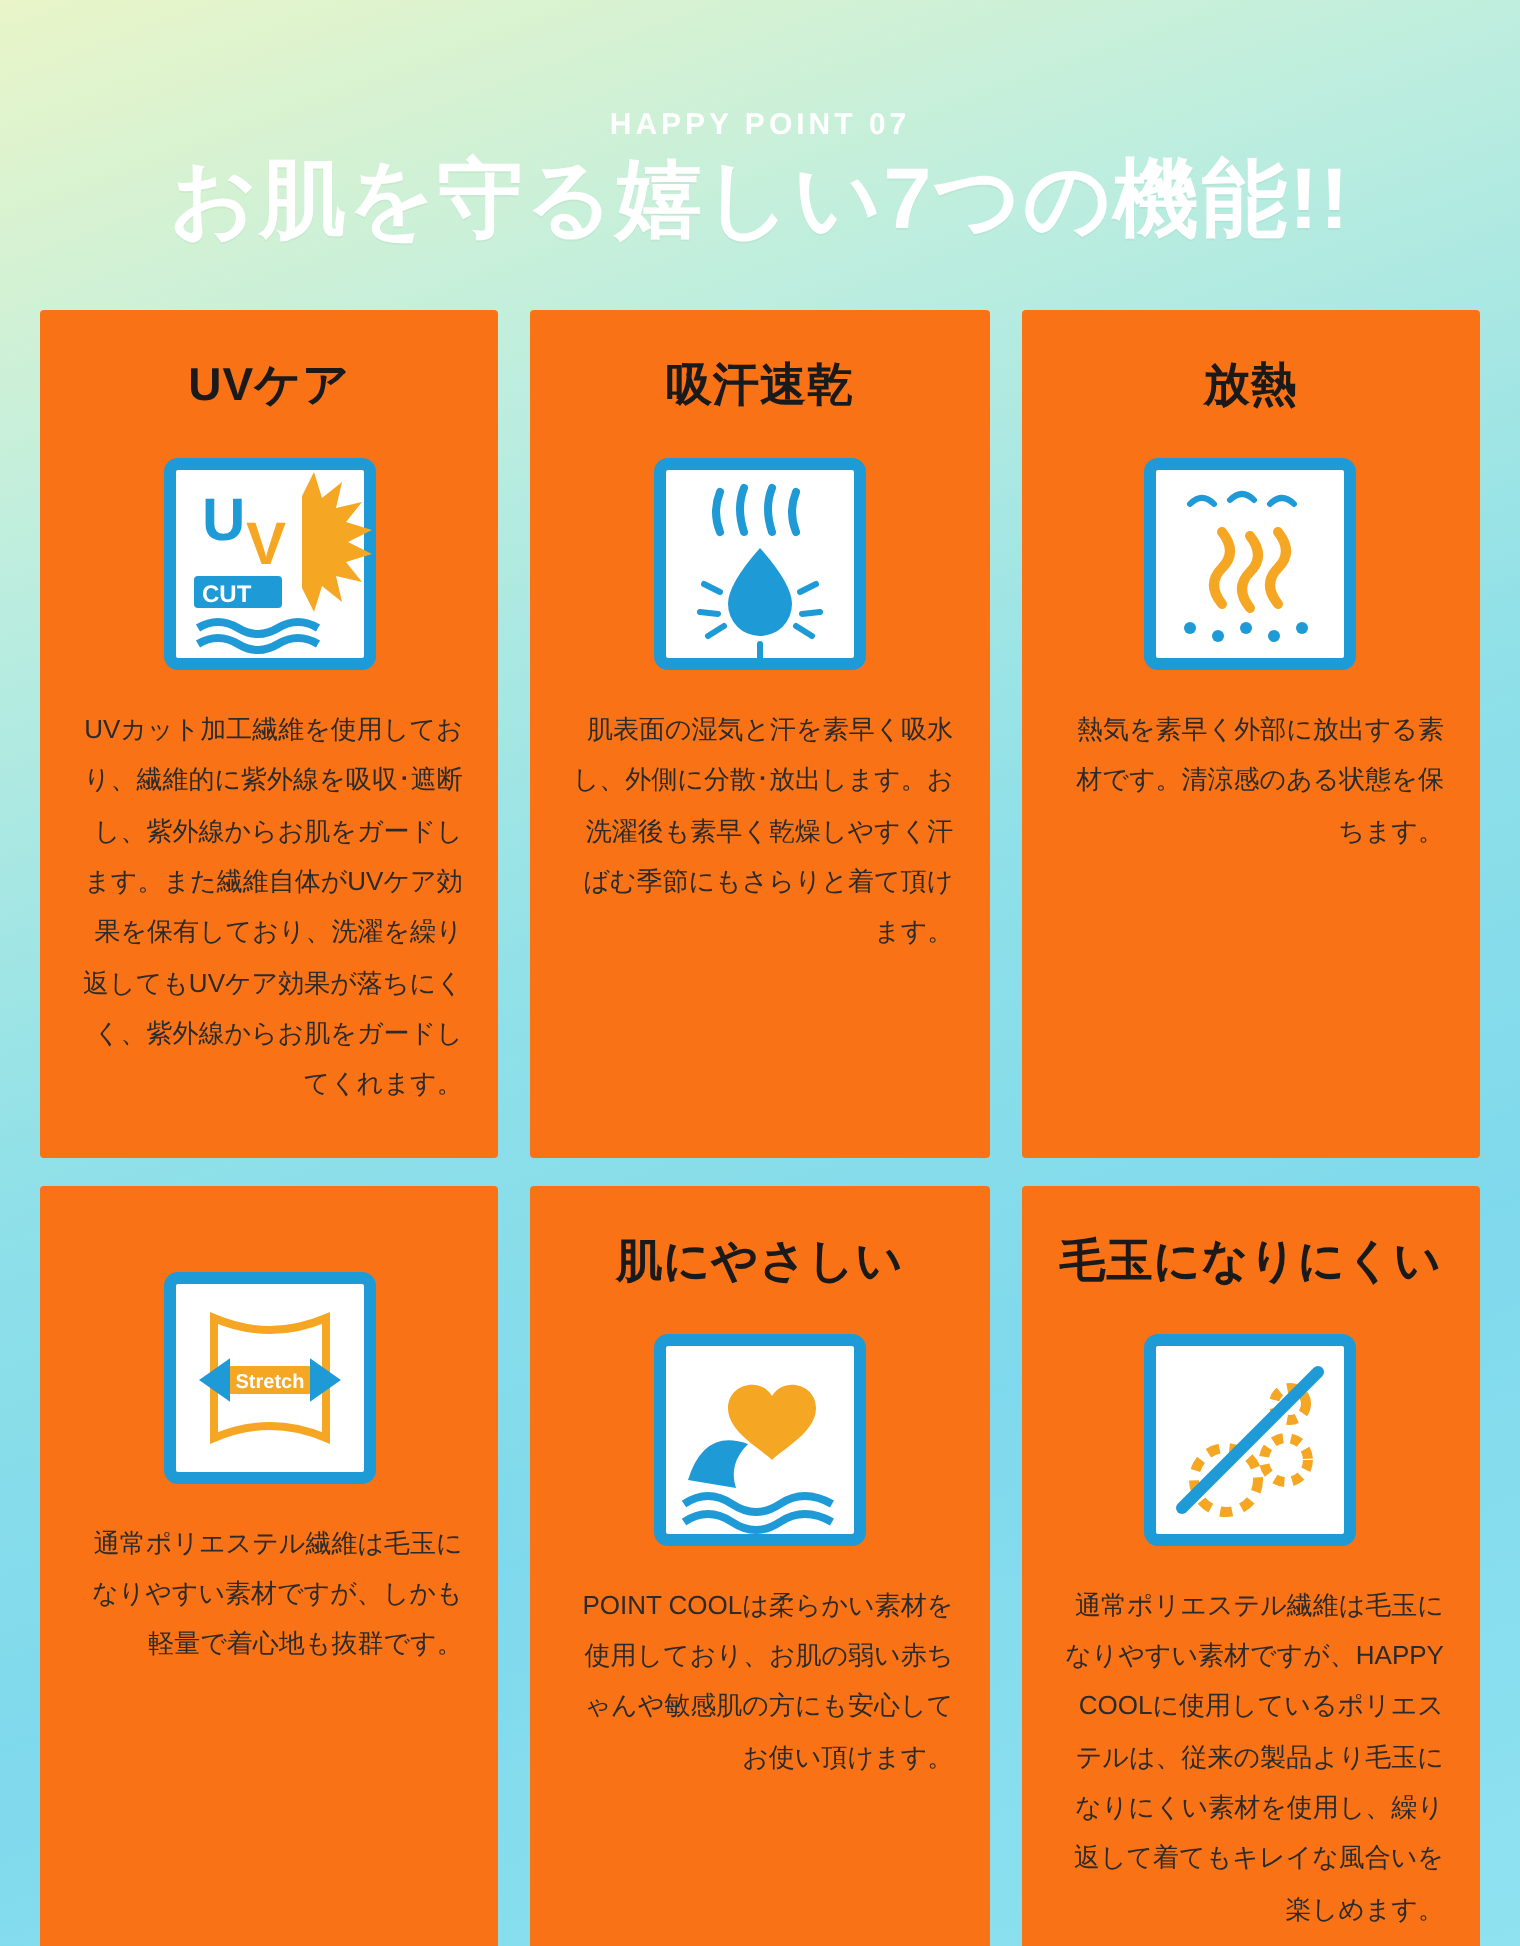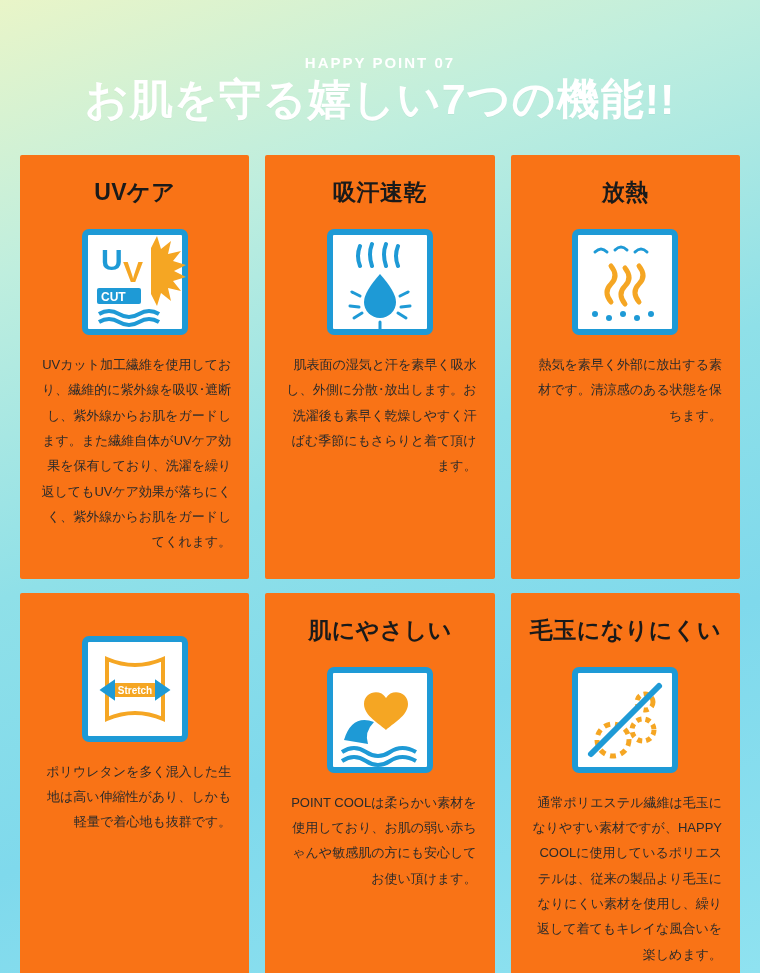--- a/index.html
+++ b/index.html
@@ -163,21 +163,21 @@
           <rect x="6" y="6" width="100" height="100" rx="4" fill="#fff" stroke="#1e9ad6" stroke-width="6"></rect>
           <path d="M28 26 q28 12 56 0 l0 60 q-28 -12 -56 0z" fill="none" stroke="#f5a623" stroke-width="4"></path>
           <rect x="30" y="50" width="52" height="14" rx="7" fill="#f5a623"></rect>
           <text x="56" y="61" text-anchor="middle" font-family="'Liberation Sans',sans-serif" font-size="10" font-weight="700" fill="#ffffff">Stretch</text>
           <g stroke="#1e9ad6" stroke-width="4" fill="#1e9ad6">
             <path d="M24 57 l10 -7 l0 14z"></path>
             <path d="M88 57 l-10 -7 l0 14z"></path>
           </g>
         </svg>
       </div>
-      <div class="card-desc">ポリウレタンを多く混入した生地は高い伸縮性があり、しかも軽量で着心地も抜群です。</div>
+      <div class="card-desc">通常ポリエステル繊維は毛玉になりやすい素材ですが、しかも軽量で着心地も抜群です。</div>
     </div>
 
     <div class="card row2">
       <div class="card-title">肌にやさしい</div>
       <div class="icon-wrap">
         <svg width="112" height="112" viewBox="0 0 112 112">
           <rect x="6" y="6" width="100" height="100" rx="4" fill="#fff" stroke="#1e9ad6" stroke-width="6"></rect>
           <path d="M62 34 c6 -10 22 -6 22 6 c0 12 -16 20 -22 26 c-6 -6 -22 -14 -22 -26 c0 -12 16 -16 22 -6z" fill="#f5a623"></path>
           <path d="M20 76 q8 -26 30 -18 q-10 10 -6 22 z" fill="#1e9ad6"></path>
           <path d="M18 88 q12 -8 24 0 t24 0 t26 0" stroke="#1e9ad6" stroke-width="4" fill="none"></path>

